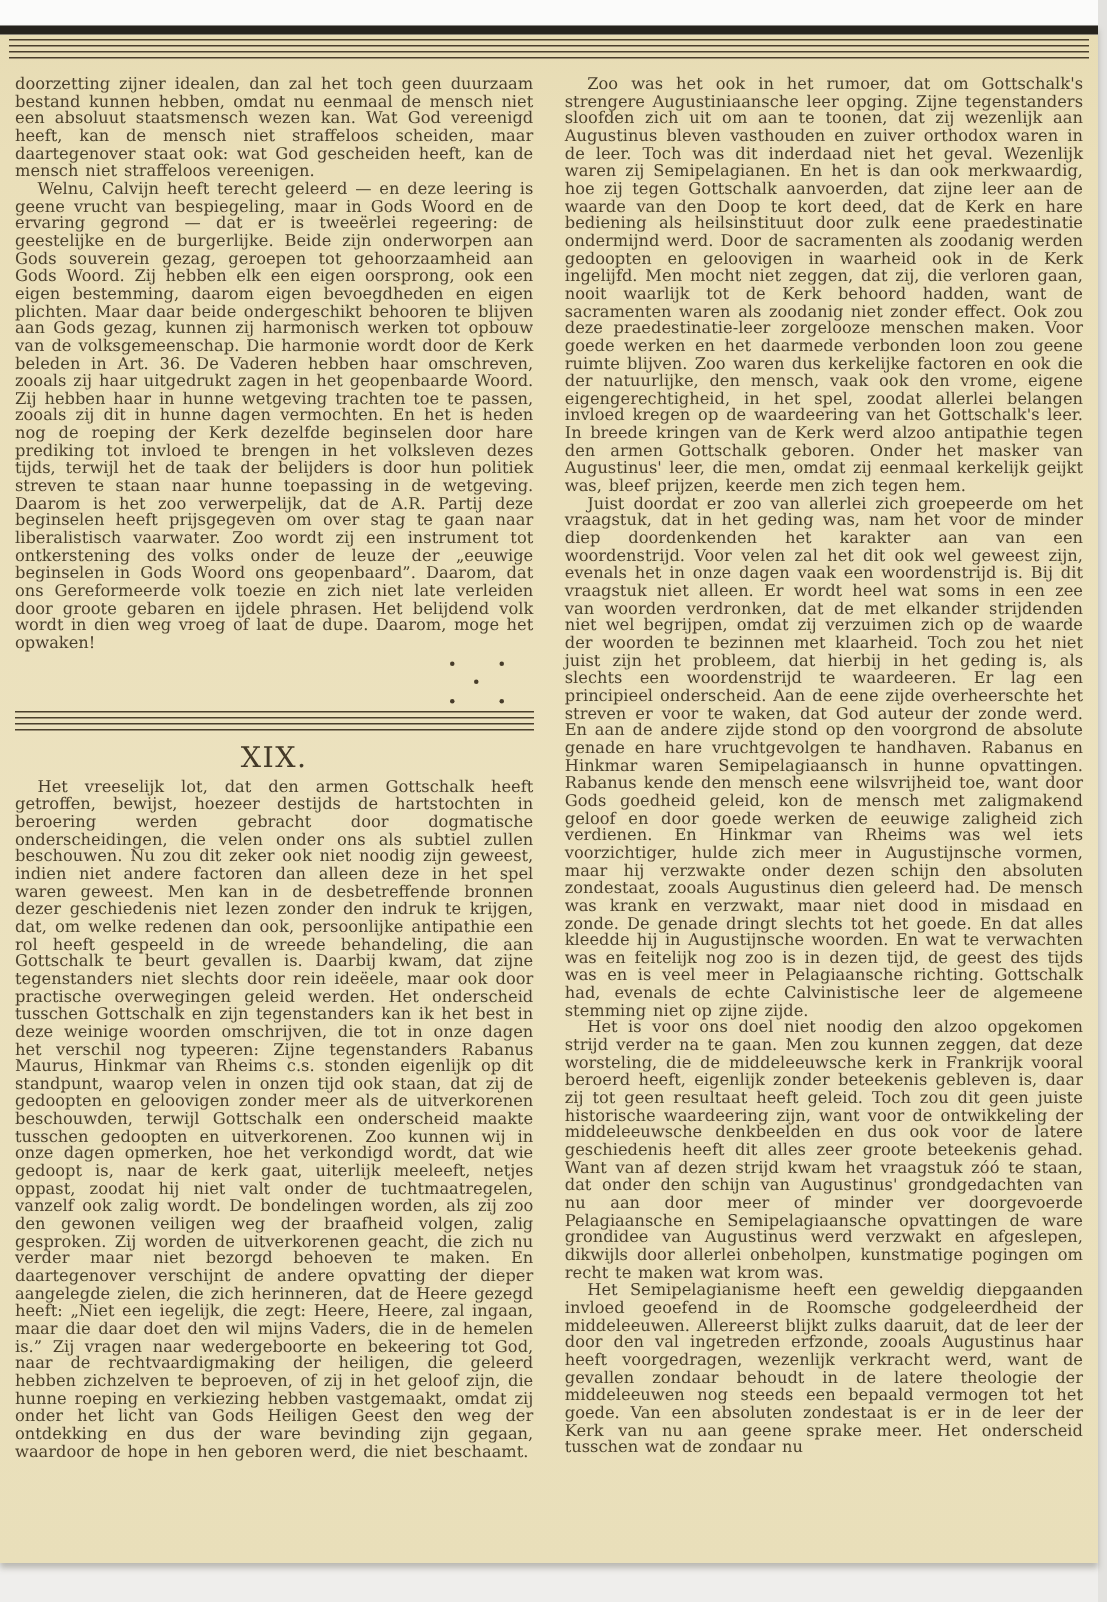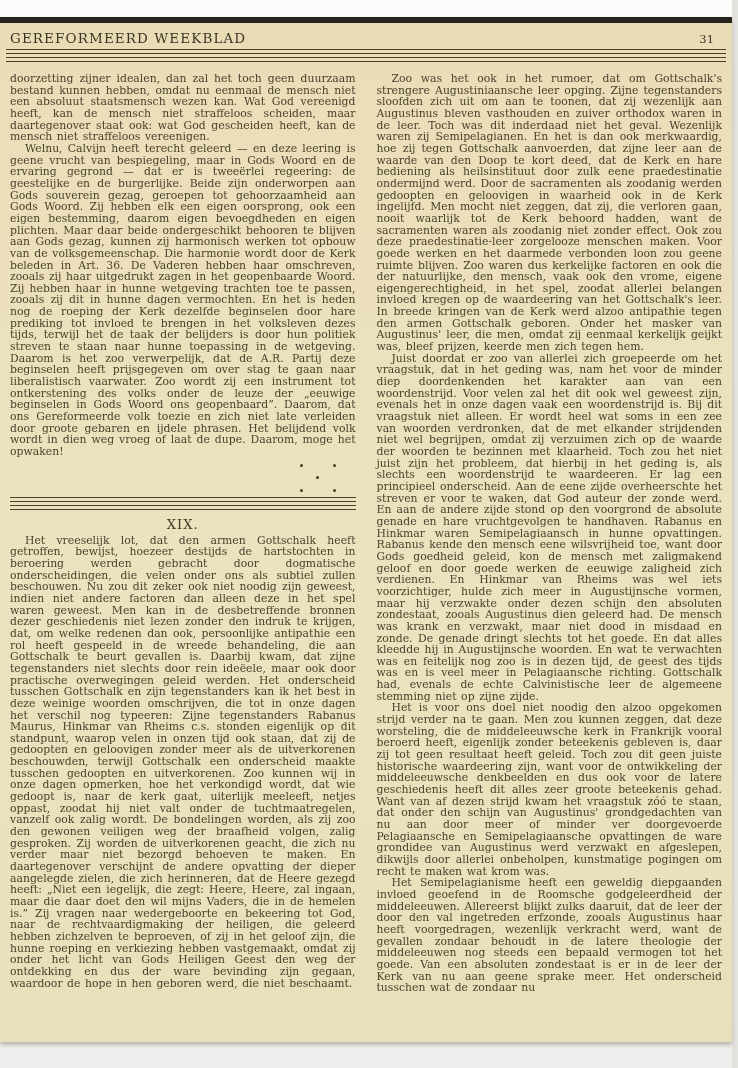--- a/index.html
+++ b/index.html
@@ -48,35 +48,31 @@
   
   .heading-block{margin-top:2px;}
   .heading-mid{display:flex;align-items:center;justify-content:space-between;height:27px;margin:3px 0;}
   .side-stack{width:33px;display:flex;flex-direction:column;gap:4px;}
   .mini-rule{height:3px;border-top:1px solid #4a3f2c;border-bottom:1px solid #4a3f2c;}
   .section-heading{
     margin:0;font-family:"Liberation Sans","DejaVu Sans",sans-serif;
     font-size:19px;font-weight:bold;letter-spacing:3px;color:#3c3426;
   }
   .section-number{
-    text-align:center;font-size:13px;letter-spacing:1px;margin:7px 0 3px 0;color:#443a28;
+    text-align:center;font-size:19px;letter-spacing:1px;margin:7px 0 3px 0;color:#443a28;
   }
 </style>
 </head>
 <body>
 
 <div class="scan-top"></div>
 <div class="scan-right"></div>
 
 <div class="paper">
 
-  <div class="masthead">
-    <span class="masthead-title">GEREFORMEERD WEEKBLAD</span>
-    <span class="page-number">31</span>
-  </div>
   <div class="header-rules">
     <div class="double-rule"></div>
     <div class="double-rule"></div>
   </div>
 
   <div class="columns">
 
     <div class="col">
       <p class="noindent">doorzetting zijner idealen, dan zal het toch geen duurzaam bestand kunnen hebben, omdat nu eenmaal de mensch niet een absoluut staatsmensch wezen kan. Wat God vereenigd heeft, kan de mensch niet straffeloos scheiden, maar daartegenover staat ook: wat God gescheiden heeft, kan de mensch niet straffeloos vereenigen.</p>
       <p>Welnu, Calvijn heeft terecht geleerd — en deze leering is geene vrucht van bespiegeling, maar in Gods Woord en de ervaring gegrond — dat er is tweeërlei regeering: de geestelijke en de burgerlijke. Beide zijn onderworpen aan Gods souverein gezag, geroepen tot gehoorzaamheid aan Gods Woord. Zij hebben elk een eigen oorsprong, ook een eigen bestemming, daarom eigen bevoegdheden en eigen plichten. Maar daar beide ondergeschikt behooren te blijven aan Gods gezag, kunnen zij harmonisch werken tot opbouw van de volksgemeenschap. Die harmonie wordt door de Kerk beleden in Art. 36. De Vaderen hebben haar omschreven, zooals zij haar uitgedrukt zagen in het geopenbaarde Woord. Zij hebben haar in hunne wetgeving trachten toe te passen, zooals zij dit in hunne dagen vermochten. En het is heden nog de roeping der Kerk dezelfde beginselen door hare prediking tot invloed te brengen in het volksleven dezes tijds, terwijl het de taak der belijders is door hun politiek streven te staan naar hunne toepassing in de wetgeving. Daarom is het zoo verwerpelijk, dat de A.R. Partij deze beginselen heeft prijsgegeven om over stag te gaan naar liberalistisch vaarwater. Zoo wordt zij een instrument tot ontkerstening des volks onder de leuze der „eeuwige beginselen in Gods Woord ons geopenbaard”. Daarom, dat ons Gereformeerde volk toezie en zich niet late verleiden door groote gebaren en ijdele phrasen. Het belijdend volk wordt in dien weg vroeg of laat de dupe. Daarom, moge het opwaken!</p>

